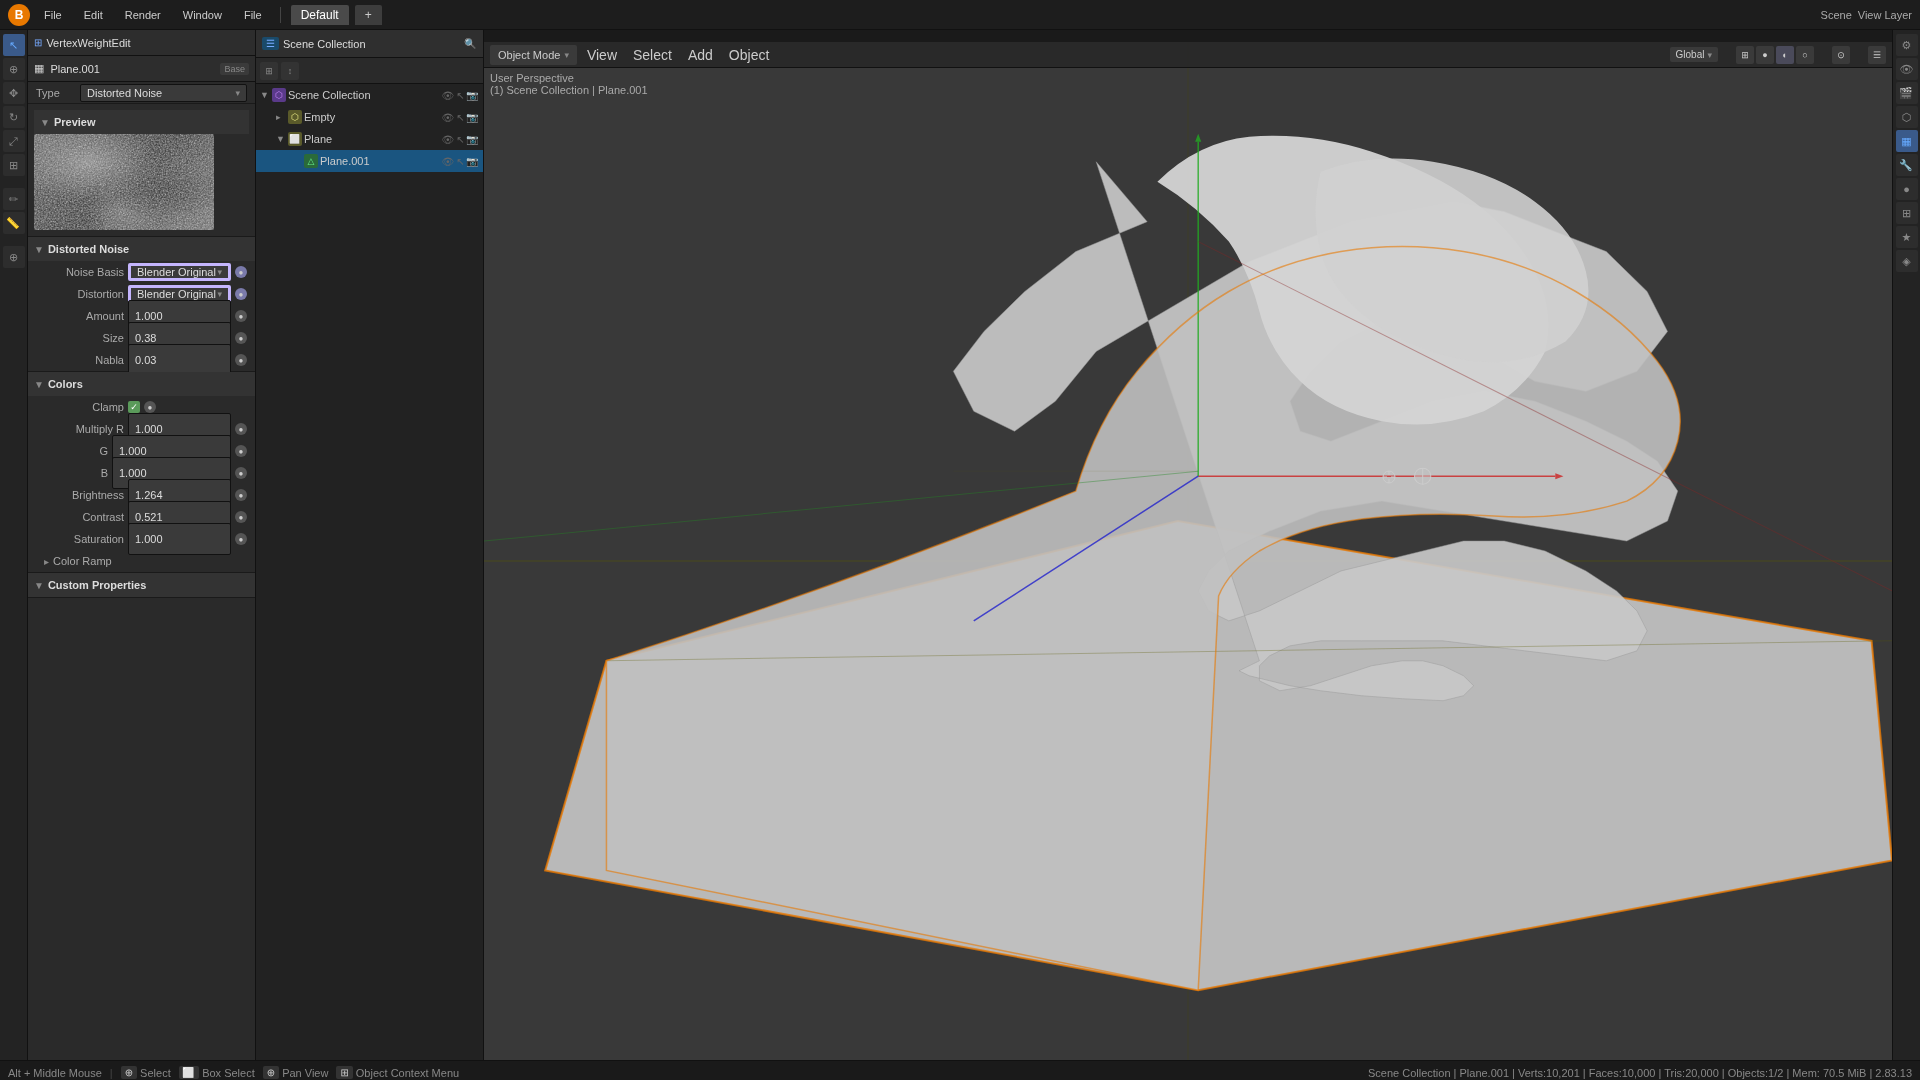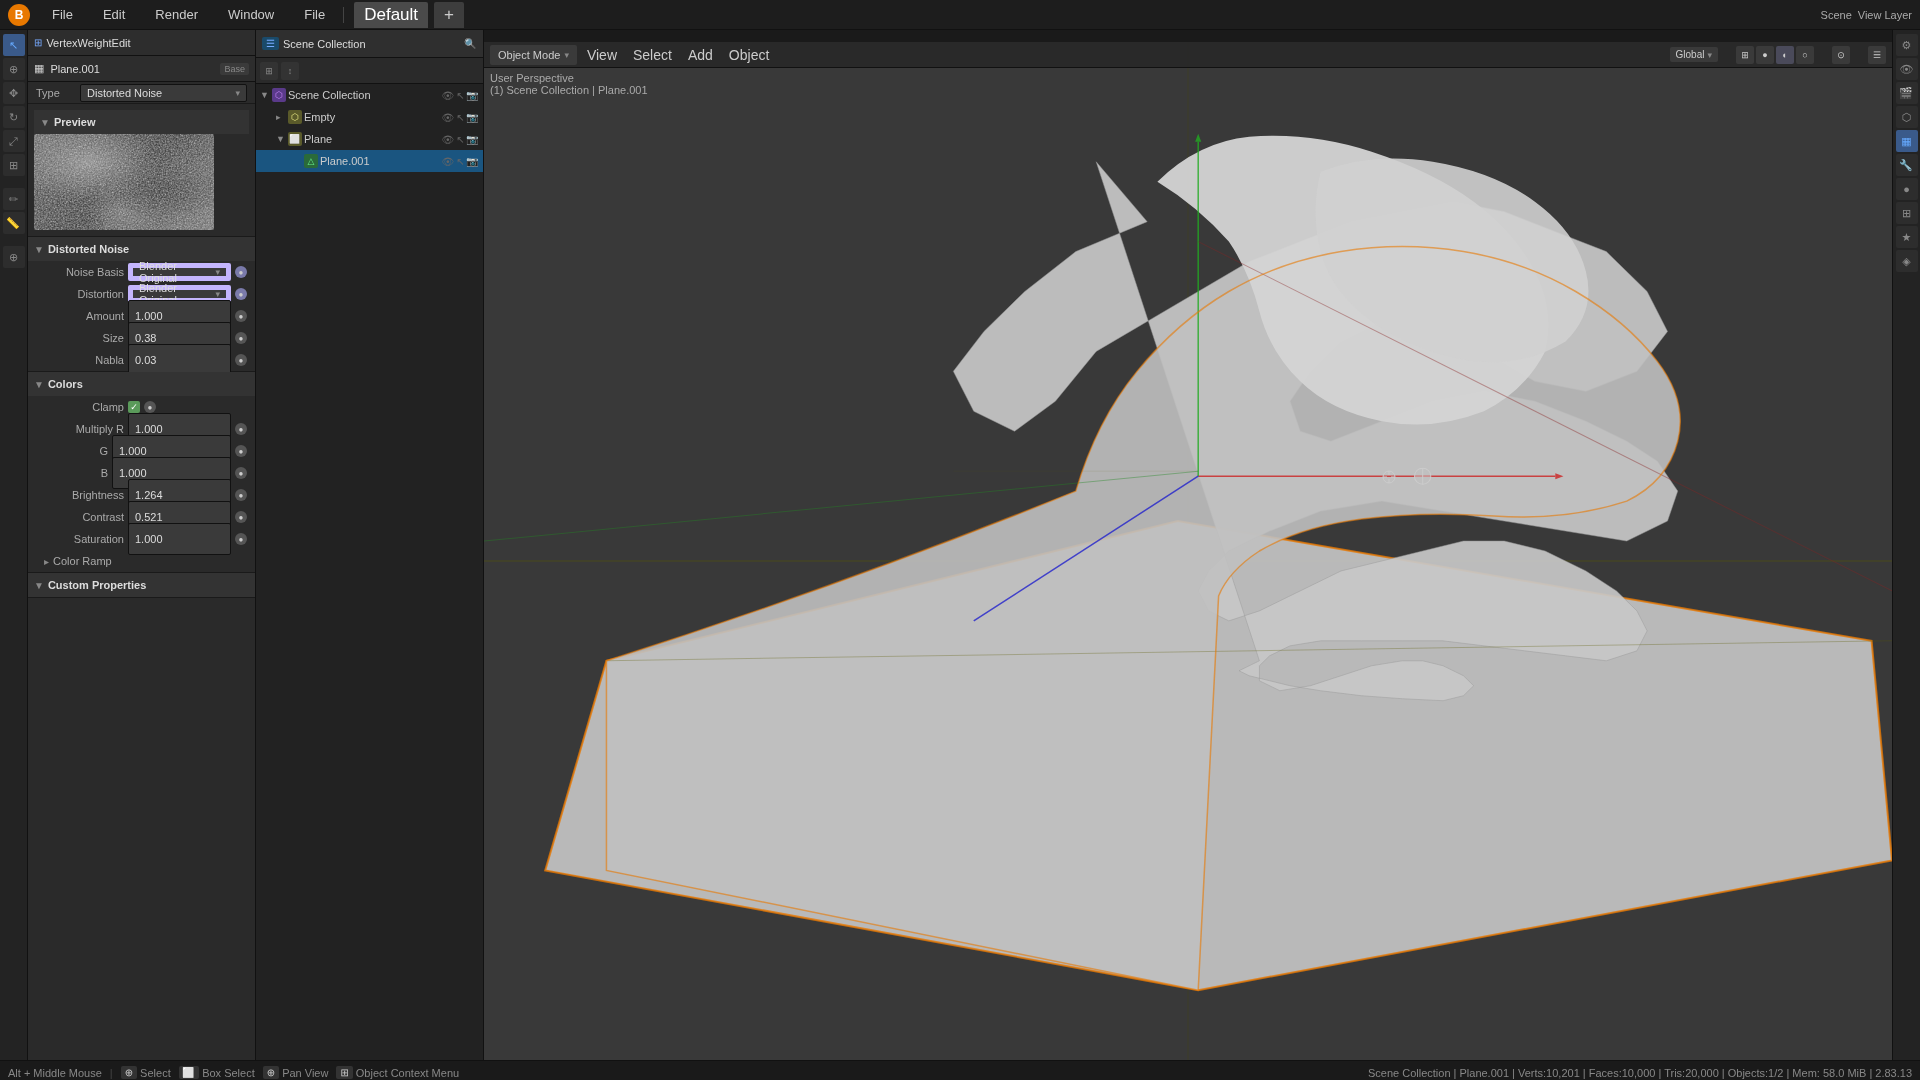--- a/index.html
+++ b/index.html
@@ -9,29 +9,28 @@
       background: #1a1a1a;
       font-family: 'Arial', sans-serif;
       font-size: 11px;
       color: #cccccc;
       overflow: hidden;
     }
     .menu-item {
       padding: 2px 8px;
       cursor: pointer;
       color: #ccc;
-      font-size: 13px;
-      margin-left: 8px;
+      font-size: 11px;
     }
     .menu-separator { width: 1px; height: 16px; background: #444; margin: 0 4px; }
     .workspace-tab {
       background: #3d3d3d;
       border-radius: 2px 2px 0 0;
       padding: 3px 10px;
-      font-size: 17px;
+      font-size: 12px;
       color: #ccc;
     }
     .workspace-tab.active {
       background: #4a4a4a;
       color: #fff;
     }
     .top-right {
       margin-left: auto;
       display: flex;
       align-items: center;
@@ -103,21 +102,21 @@
       color: #ddd;
       font-size: 11px;
       padding: 0 6px;
       display: flex;
       align-items: center;
     }
     .prop-dropdown {
       flex: 1;
       height: 18px;
       background: #3a3a3a;
-      border: 5px solid #c4b5fd;
+      border: 3px solid #c4b5fd;
       border-radius: 2px;
       color: #ddd;
       font-size: 11px;
       padding: 0 6px;
       display: flex;
       align-items: center;
       justify-content: space-between;
     }
     .prop-dot {
       width: 12px;
@@ -829,15 +828,15 @@
   </div>
   <div class="status-item">
     <span class="status-key">⊕</span>
     <span>Pan View</span>
   </div>
   <div class="status-item">
     <span class="status-key">⊞</span>
     <span>Object Context Menu</span>
   </div>
   <div style="margin-left:auto;">
-    <span>Scene Collection | Plane.001 | Verts:10,201 | Faces:10,000 | Tris:20,000 | Objects:1/2 | Mem: 58.0 MiB | 2.83.13</span>
+    <span>Scene Collection | Plane.001 | Verts:10,201 | Faces:10,000 | Tris:20,000 | Objects:1/2 | Mem: 70.5 MiB | 2.83.13</span>
   </div>
 </div>
 
 </body></html>

